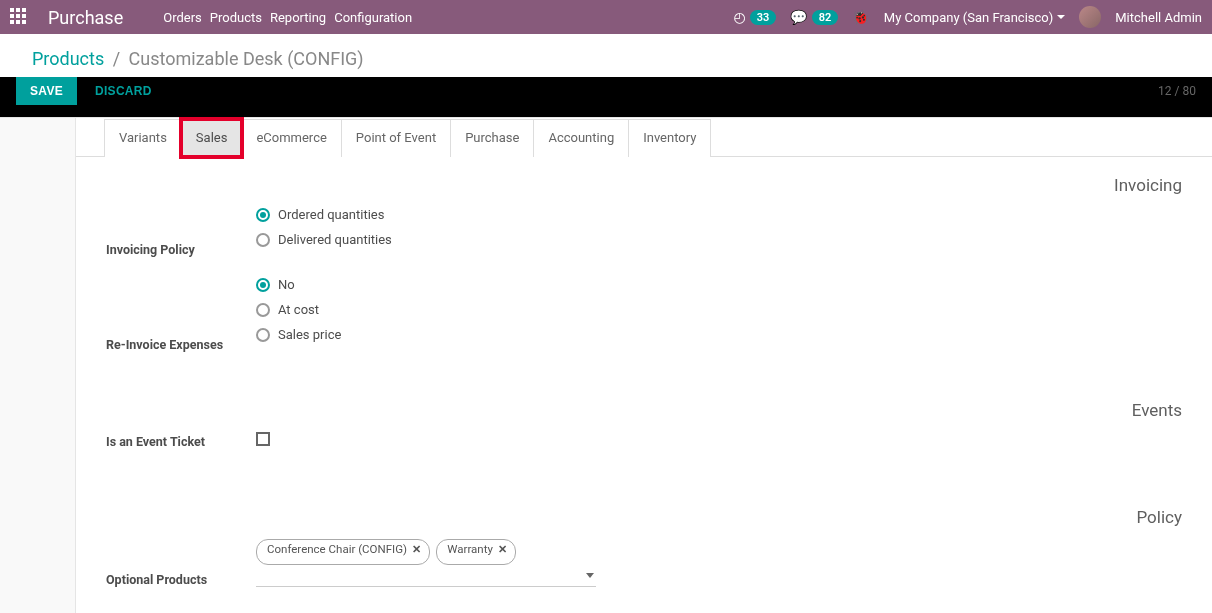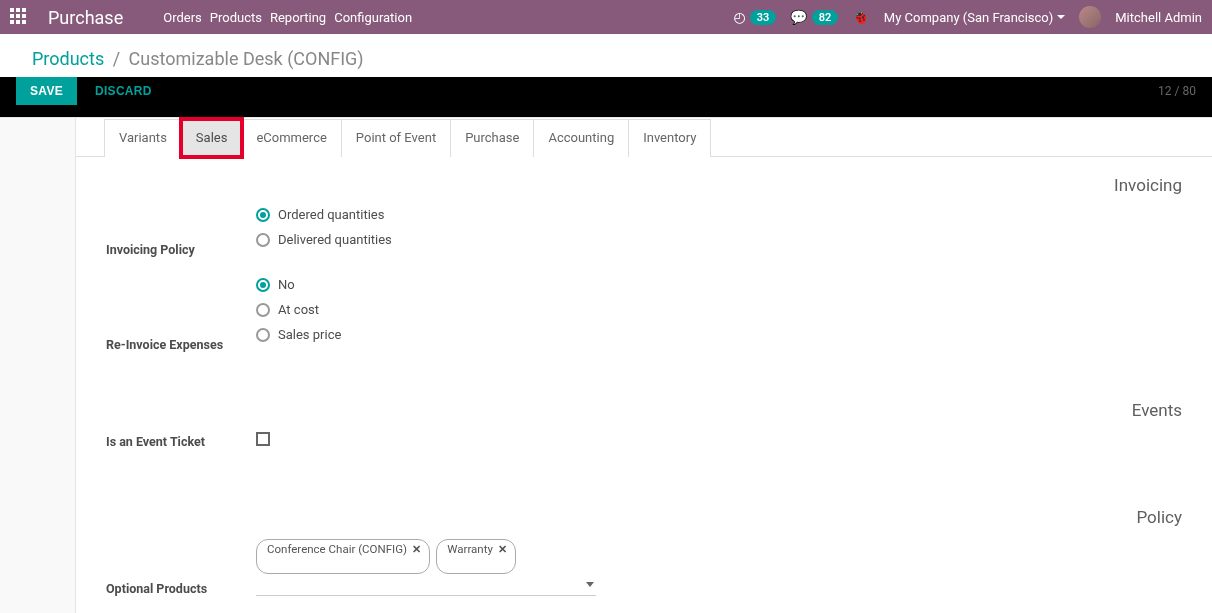--- a/index.html
+++ b/index.html
@@ -43,21 +43,21 @@
   .field-row { display:flex; align-items:flex-end; margin-bottom:8px;}
   .field-label { width:150px; font-weight:700; font-size:12.5px; color:#4c4c4c; padding-top:2px;}
   .field-value { flex:1; }
   .radio-opt { display:flex; align-items:center; gap:8px; margin-bottom:10px; font-size:13px; color:#4c4c4c;}
   .radio { width:14px; height:14px; border:2px solid #999; border-radius:50%; display:inline-flex; align-items:center; justify-content:center; cursor:pointer;}
   .radio.checked { border-color:#00a09d;}
   .radio.checked::after { content:''; width:6px; height:6px; background:#00a09d; border-radius:50%;}
   .checkbox { width:14px; height:14px; border:2px solid #666; display:inline-block; cursor:pointer;}
   
   .tag-row { display:flex; align-items:center; gap:6px; flex-wrap:wrap;}
-  .tag { border:1px solid #aaa; border-radius:12px; padding:2px 8px 17px 10px; font-size:11.5px; color:#555; display:flex; align-items:center; gap:5px; background:#fff;}
+  .tag { border:1px solid #aaa; border-radius:12px; padding:2px 8px 8px 10px; font-size:11.5px; color:#555; display:flex; align-items:center; gap:5px; background:#fff;}
   .tag-x { cursor:pointer; font-weight:700; font-size:11px;}
   .tag-input-wrap { position:relative; margin-top:4px;}
   .tag-input-line { border-bottom:1px solid #ccc; width:340px; height:18px; position:relative;}
   .dd-caret { position:absolute; right:2px; top:4px; width:0;height:0;border-left:4px solid transparent;border-right:4px solid transparent;border-top:5px solid #666; cursor:pointer;}
 </style>
 </head>
 <body>
 
 <div class="topbar">
   <div class="apps-icon">

